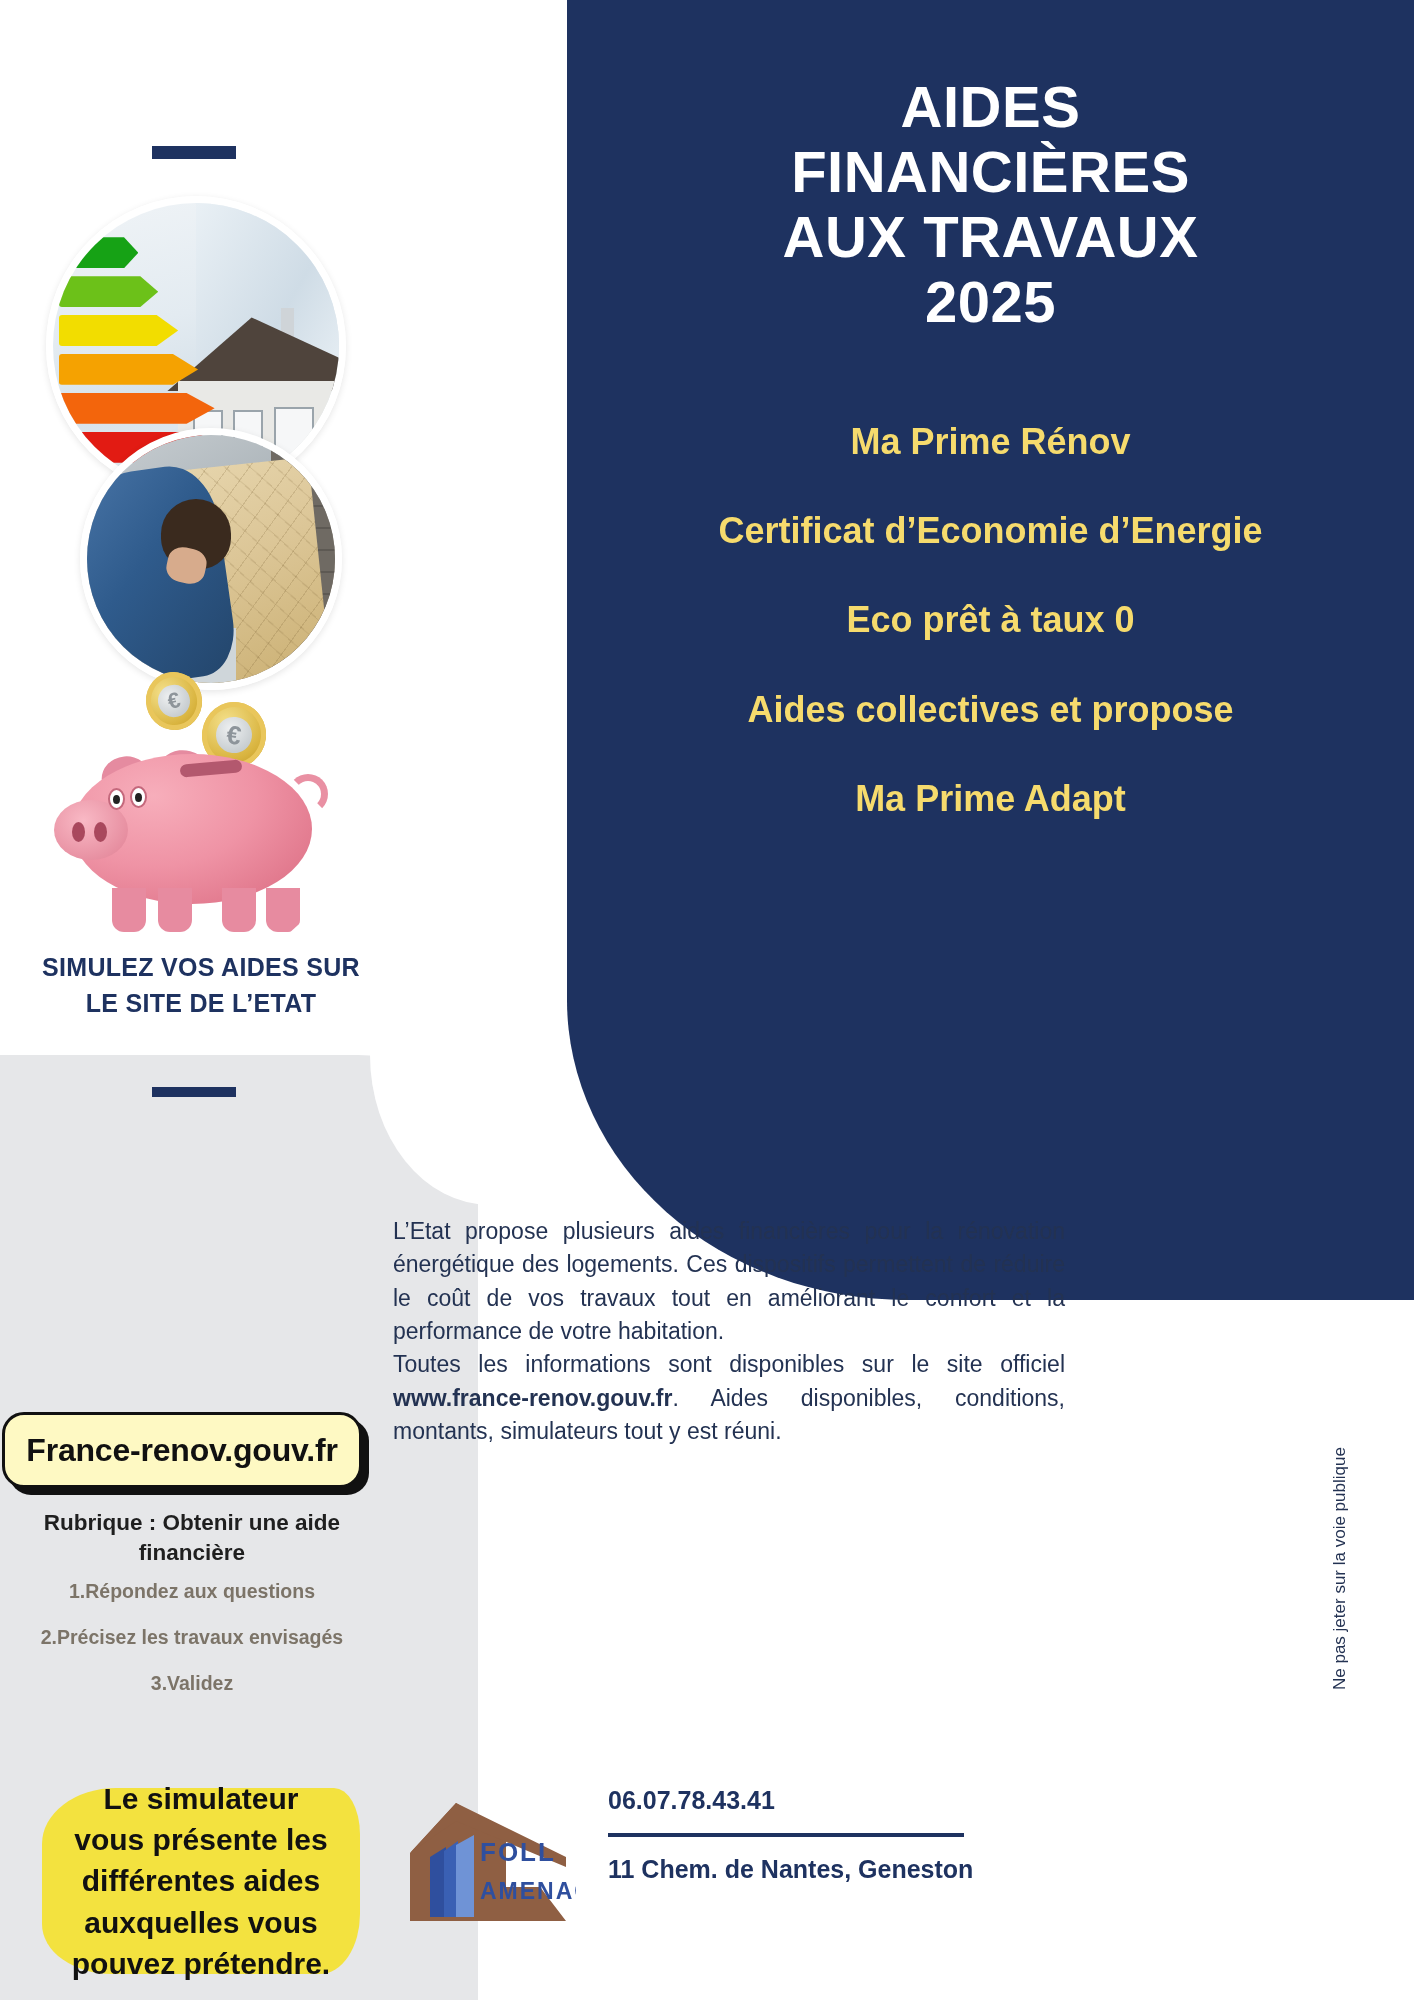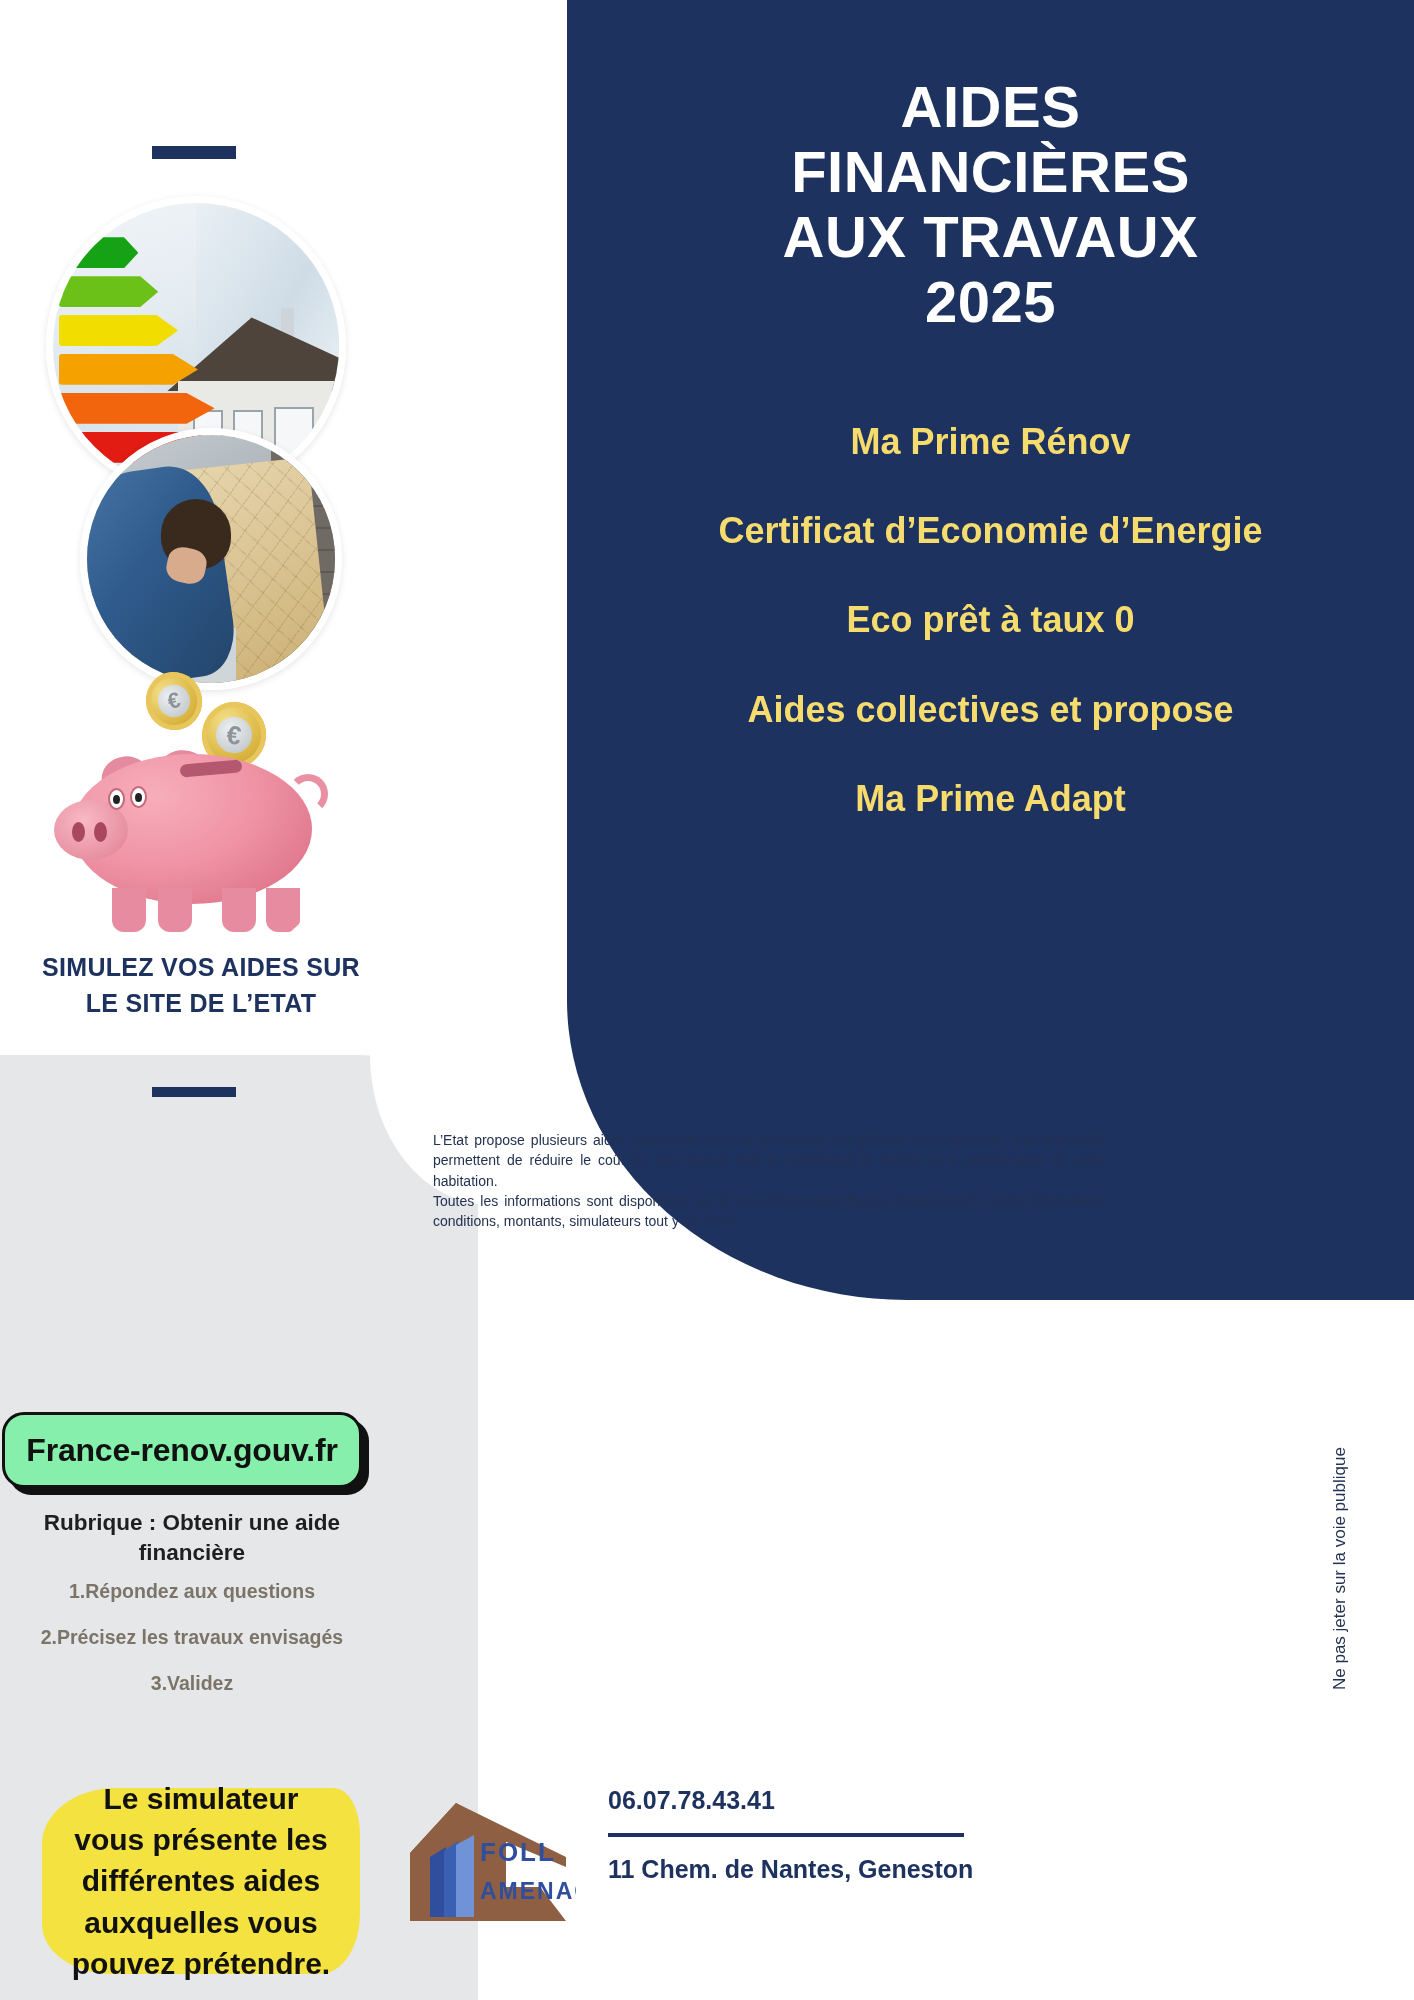--- a/index.html
+++ b/index.html
@@ -174,21 +174,21 @@
 
   
   .simulez{
     position:absolute;left:36px;top:950px;width:330px;text-align:center;
     color:#1e3260;font-weight:bold;font-size:25px;line-height:1.42;letter-spacing:.3px;
   }
   .rule2{position:absolute;left:152px;top:1087px;width:84px;height:10px;background:#1e3260;}
 
   .url-box{
     position:absolute;left:2px;top:1412px;width:360px;height:76px;
-    background:#86efac;border:3px solid #111;border-radius:22px;
+    background:#fef9c3;border:3px solid #111;border-radius:22px;
     box-shadow:7px 7px 0 #111;
     display:flex;align-items:center;justify-content:center;
     box-sizing:border-box;
   }
   .url-box span{color:#111;font-weight:bold;font-size:32px;letter-spacing:-.2px;}
 
   .rubrique{
     position:absolute;left:14px;top:1508px;width:356px;text-align:center;
     color:#1f1f1f;font-weight:bold;font-size:22.5px;line-height:1.35;
   }
@@ -201,22 +201,22 @@
     border-radius:74px 26px 40px 70px / 56px 46px 60px 50px;
     display:flex;align-items:center;justify-content:center;
   }
   .yellow-box p{
     margin:0;text-align:center;color:#111;font-weight:bold;font-size:30px;line-height:1.38;
     padding:0 28px;
   }
 
   
   .body-copy{
-    position:absolute;left:393px;top:1130px;width:672px;
-    color:#233252;font-size:14px;line-height:1.45;text-align:justify;margin-left:40px;
+    position:absolute;left:393px;top:1215px;width:672px;
+    color:#233252;font-size:23px;line-height:1.45;text-align:justify;
   }
   .body-copy b{font-weight:bold;}
   .body-copy p{margin:0;}
 
   
   .logo{position:absolute;left:400px;top:1795px;width:176px;height:140px;}
   .logo svg{display:block;}
 
   .contact{position:absolute;left:608px;top:1786px;width:470px;color:#1e3260;}
   .contact .nm{font-weight:bold;font-size:25px;margin-bottom:8px;}

